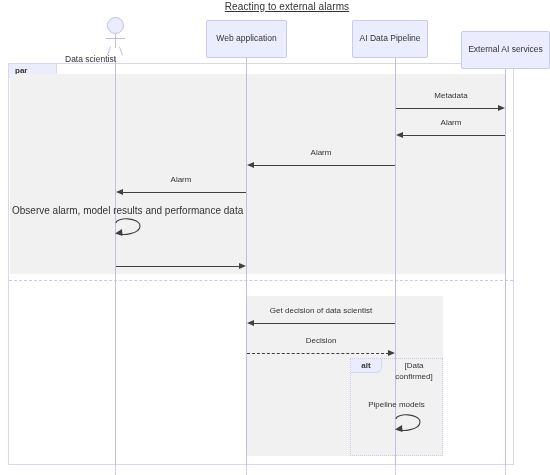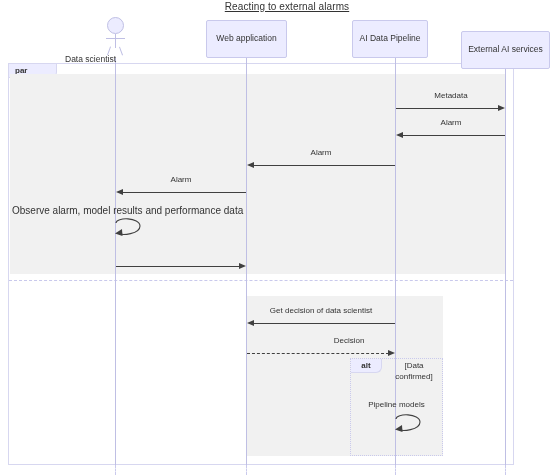--- a/index.html
+++ b/index.html
@@ -174,21 +174,21 @@
     </svg>
   </div>
 
   <div class="abs msg-line" style="left:116px;top:266px;width:124px;"></div>
   <div class="abs arrow-r" style="left:239px;top:263px;"></div>
 
   <div class="abs msg-label" style="left:247px;top:306px;width:148px;text-align:center;">Get decision of data scientist</div>
   <div class="abs msg-line" style="left:253px;top:323px;width:142px;"></div>
   <div class="abs arrow-l" style="left:247px;top:320px;"></div>
 
-  <div class="abs msg-label" style="left:247px;top:336px;width:148px;text-align:center;padding-left:28px;">Decision</div>
+  <div class="abs msg-label" style="left:247px;top:336px;width:148px;text-align:center;">Decision</div>
   <div class="abs msg-dotted" style="left:247px;top:353px;width:142px;"></div>
   <div class="abs arrow-r" style="left:388px;top:350px;"></div>
 
   <div class="abs frag-dotted" style="left:350px;top:358px;width:93px;height:98px;"></div>
   <div class="abs frag-label" style="left:351px;top:359px;width:31px;height:14px;text-align:center;padding:1px 0;">alt</div>
   <div class="abs frag-cond" style="left:388px;top:360px;width:52px;text-align:center;">
     <div>[Data</div>
     <div>confirmed]</div>
   </div>
 

